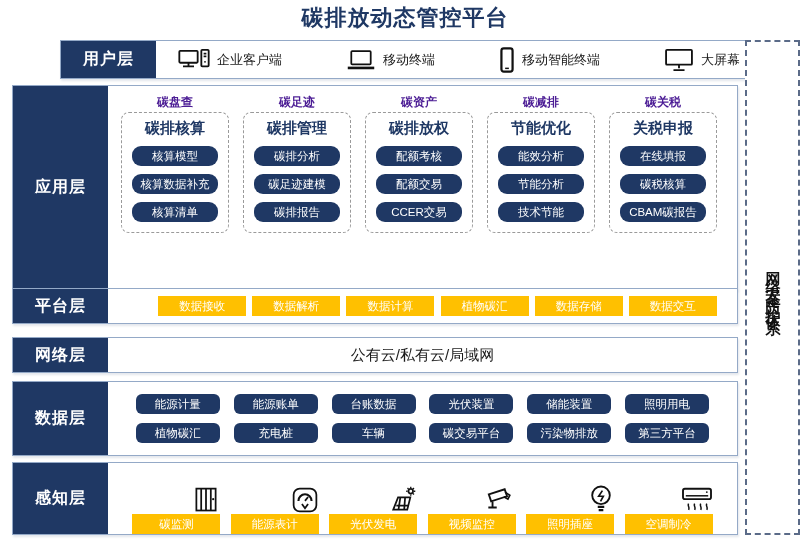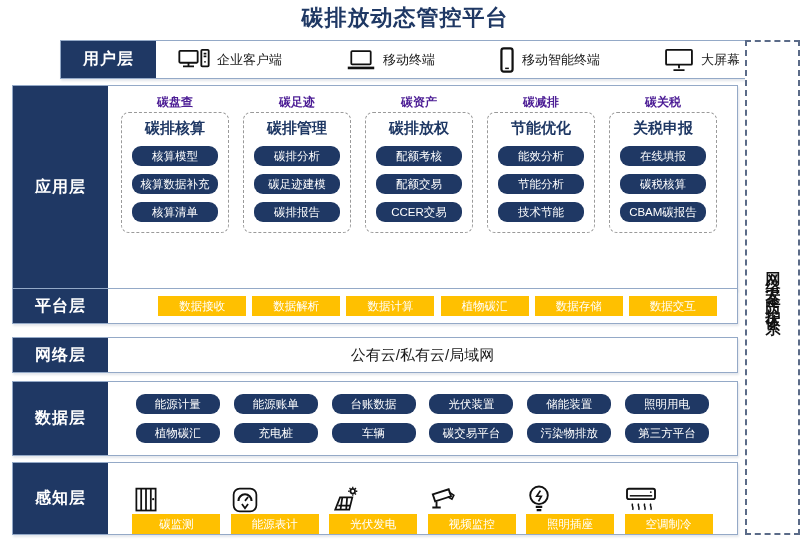--- a/index.html
+++ b/index.html
@@ -42,25 +42,25 @@
   .hstack{display:flex;align-items:center;height:100%;justify-content:space-evenly;padding:0 14px;}
   .chip-y{background:#FFC000;color:#fff;font-size:11.5px;line-height:14px;
        border-radius:0;padding:3px 4px;min-width:88px;text-align:center;
        box-sizing:border-box;white-space:nowrap;}
   
   .net-text{display:flex;align-items:center;justify-content:center;height:100%;
        font-size:15px;color:#1a1a1a;font-weight:500;}
   
   .data-grid{display:flex;flex-direction:column;justify-content:center;height:100%;gap:9px;}
   .data-row{display:flex;justify-content:space-evenly;padding:0 14px;}
-  .data-row .chip{min-width:84px;}
+  .data-row .chip{min-width:84px;border-radius:6px;}
   
   .sensor-items{display:flex;justify-content:space-evenly;align-items:flex-end;
        height:100%;padding:0 14px 8px;}
-  .sensor-item{display:flex;flex-direction:column;align-items:flex-start;gap:0;}
+  .sensor-item{display:flex;flex-direction:column;align-items:flex-end;gap:0;}
   
   .security-box{position:absolute;left:745px;top:40px;width:55px;height:495px;
        border:2px dashed #5B6B88;box-sizing:border-box;background:#fff;
        display:flex;align-items:center;justify-content:center;}
   .security-text{writing-mode:vertical-rl;text-orientation:upright;
        font-size:15px;font-weight:bold;color:#111;letter-spacing:7px;}
 </style>
 </head>
 <body>
 

